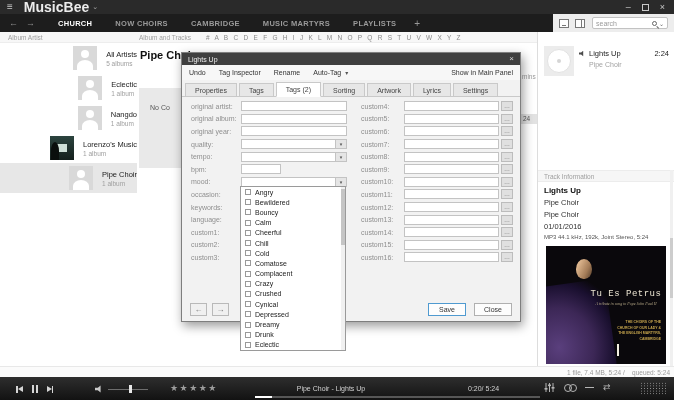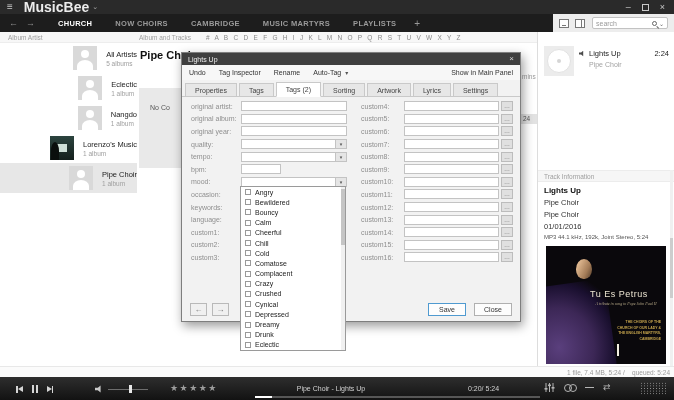--- a/index.html
+++ b/index.html
@@ -78,21 +78,21 @@
   .ti-line.t1 { top:154px; font-weight:bold; color:#111; font-size:8px; }
   .ti-line.t2 { top:166px; } .ti-line.t3 { top:178px; } .ti-line.t4 { top:190px; }
   .ti-line.t5 { top:202px; font-size:6px; color:#555; }
   .rp-scrolltrack { position:absolute; right:1px; top:138px; width:3px; height:196px; background:#f0f0f0; }
   .rp-scrollthumb { position:absolute; right:1px; top:206px; width:3px; height:60px; background:#cdcdcd; }
 
   
   .art { position:absolute; left:8px; top:214px; width:120px; height:118px; background:#0a080c; overflow:hidden; }
   .art-robe { position:absolute; left:-22px; bottom:-20px; width:88px; height:100px; background:radial-gradient(ellipse at 38% 62%, #5a3f7d 0%, #3c2756 45%, #190f2e 72%, rgba(10,8,12,0) 86%); transform:rotate(-8deg); }
   .art-head { position:absolute; left:30px; top:13px; width:16px; height:20px; border-radius:50% 50% 46% 46%; background:linear-gradient(115deg,#dcb48c 20%,#a47c58 65%,#5e4530 95%); }
-  .art-title { position:absolute; left:44px; top:43px; width:72px; text-align:left; font-family:Liberation Sans, sans-serif; font-size:9px; color:#ece5d2; letter-spacing:.5px; }
+  .art-title { position:absolute; left:44px; top:43px; width:72px; text-align:center; font-family:Liberation Mono, monospace; font-size:9px; color:#ece5d2; letter-spacing:.5px; }
   .art-sub { position:absolute; left:44px; top:55px; width:72px; text-align:center; font-family:"Liberation Serif", serif; font-style:italic; font-size:4px; color:#b7a987; }
   .art-credit { position:absolute; right:5px; top:74px; width:48px; text-align:right; font-size:3.5px; line-height:1.6; color:#c8a74e; font-weight:bold; }
   .art-candle { position:absolute; left:71px; bottom:8px; width:2px; height:12px; background:#f3efe2; }
 
   
   .statusbar { position:absolute; top:366px; left:0; width:674px; height:11px; background:#fbfbfb; border-top:1px solid #e8e8e8; display:flex; justify-content:flex-end; align-items:center; padding-right:4px; font-size:6.5px; color:#9a9a9a; white-space:pre; }
 
   
   .player { position:absolute; top:377px; left:0; width:674px; height:23px; background:linear-gradient(#2e2e2e,#121212); }
   .transport { position:absolute; left:16px; top:8px; display:flex; align-items:center; gap:9px; }

